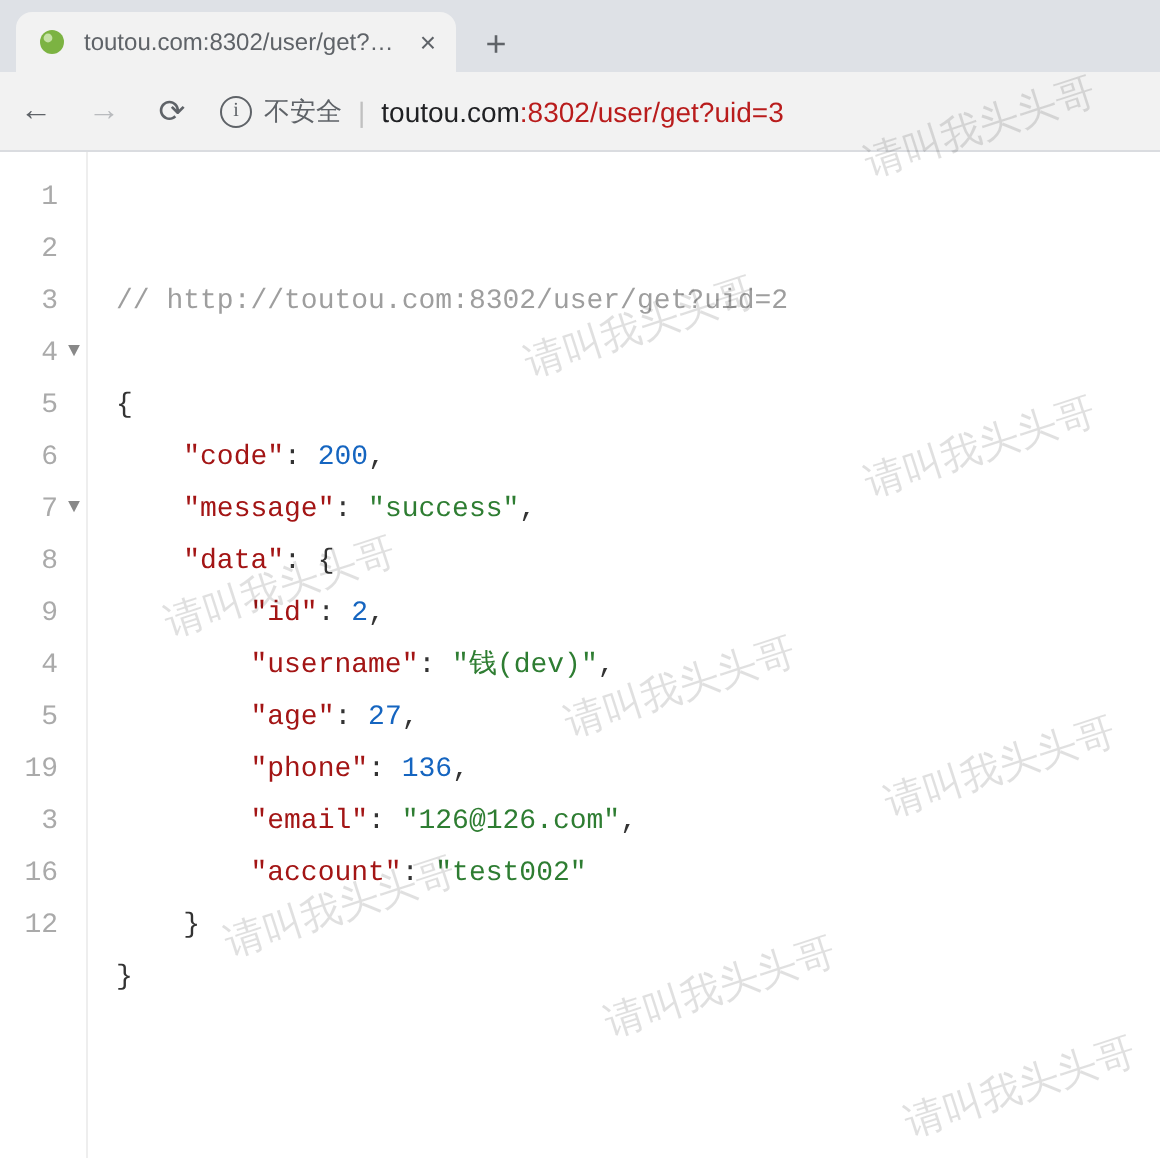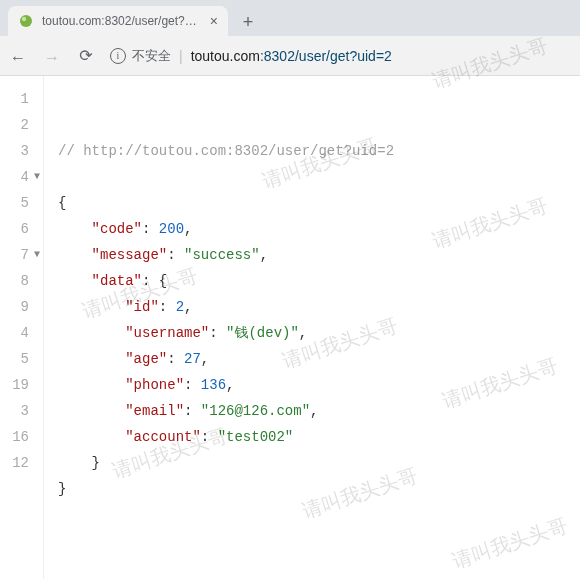--- a/index.html
+++ b/index.html
@@ -61,21 +61,21 @@
   .site-info {
     display:flex;align-items:center;gap:6px;
     color:#5f6368; font-size:13px;
   }
   .info-circle {
     width:16px;height:16px;border:1.3px solid #5f6368;border-radius:50%;
     display:inline-flex;align-items:center;justify-content:center;
     font-size:10px;color:#5f6368;font-family:Georgia,serif;
   }
   .url { color:#202124; }
-  .url .muted { color:#0c4a6e; }
+  .url .muted { color:#b91c1c; }
   .divider { color:#c0c0c0; }
   .editor {
     display:flex;
     font-family: Consolas, "Courier New", monospace;
     font-size:14px;
     line-height:26px;
     height: calc(579px - 76px);
     background:#fff;
   }
   .gutter {
@@ -129,21 +129,21 @@
 <div class="toolbar">
   <span class="nav-icon">←</span>
   <span class="nav-icon disabled">→</span>
   <span class="nav-icon">⟳</span>
   <div class="address-bar">
     <span class="site-info">
       <span class="info-circle">i</span>
       <span>不安全</span>
     </span>
     <span class="divider">|</span>
-    <span class="url"><span>toutou.com</span><span class="muted">:8302</span><span class="muted">/user/get?uid=2</span></span>
+    <span class="url"><span>toutou.com</span><span class="muted">:8302</span><span class="muted">/user/get?uid=3</span></span>
   </div>
 </div>
 
 <div class="editor">
   <div class="gutter">
     <div class="ln">1</div>
     <div class="ln">2</div>
     <div class="ln">3</div>
     <div class="ln"><span>4</span><span class="fold">▼</span></div>
     <div class="ln">5</div>

